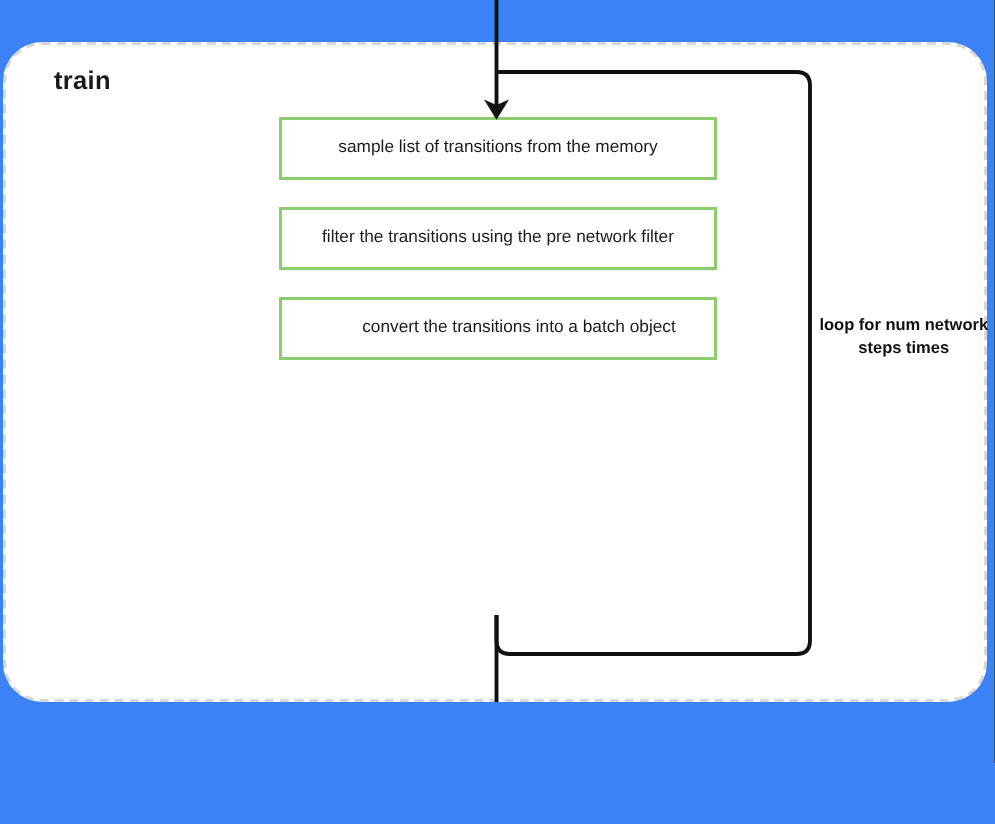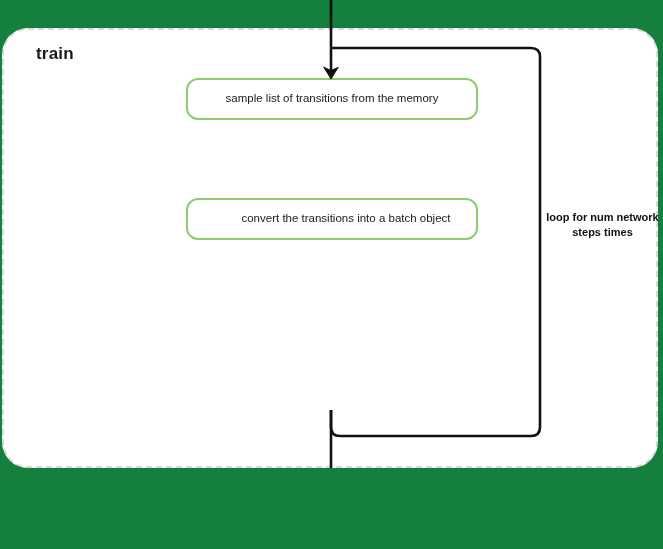--- a/index.html
+++ b/index.html
@@ -4,21 +4,21 @@
 <style>
   html, body {
     margin: 0;
     padding: 0;
     background: #000000;
   }
   #canvas {
     position: relative;
     width: 663px;
     height: 549px;
-    background: #15803d;
+    background: #3b82f6;
     overflow: hidden;
     font-family: "Liberation Sans", sans-serif;
   }
 
   
   .outer-container {
     position: absolute;
     left: 2px;
     top: 28px;
     width: 656px;
@@ -42,21 +42,21 @@
 
   
   .proc-box {
     position: absolute;
     left: 186px;
     width: 292px;
     height: 42px;
     box-sizing: border-box;
     background: #ffffff;
     border: 2.5px solid #8ccd6e;
-    border-radius: 12px;
+    border-radius: 0;
     display: flex;
     align-items: center;
     justify-content: center;
   }
   .proc-box-label {
     font-size: 11.5px;
     color: #1a1a1a;
     text-align: center;
     line-height: 1.2;
     white-space: nowrap;
@@ -119,20 +119,23 @@
 <div id="canvas">
 
   <div class="outer-container"></div>
 
   <div class="container-title">train</div>
 
   <div class="proc-box" id="proc-box-0">
     <span class="proc-box-label">sample list of transitions from the memory</span>
   </div>
 
+  <div class="proc-box" id="proc-box-1">
+    <span class="proc-box-label">filter the transitions using the pre network filter</span>
+  </div>
 
   <div class="proc-box" id="proc-box-2">
     <span class="proc-box-label">convert the transitions into a batch object</span>
   </div>
 
 
 
   <svg id="flow-svg" viewBox="0 0 663 549" xmlns="http://www.w3.org/2000/svg">
     <defs>
       <marker id="arrowhead" markerWidth="7" markerHeight="7" refX="2.2" refY="3.2" orient="auto" markerUnits="strokeWidth">

